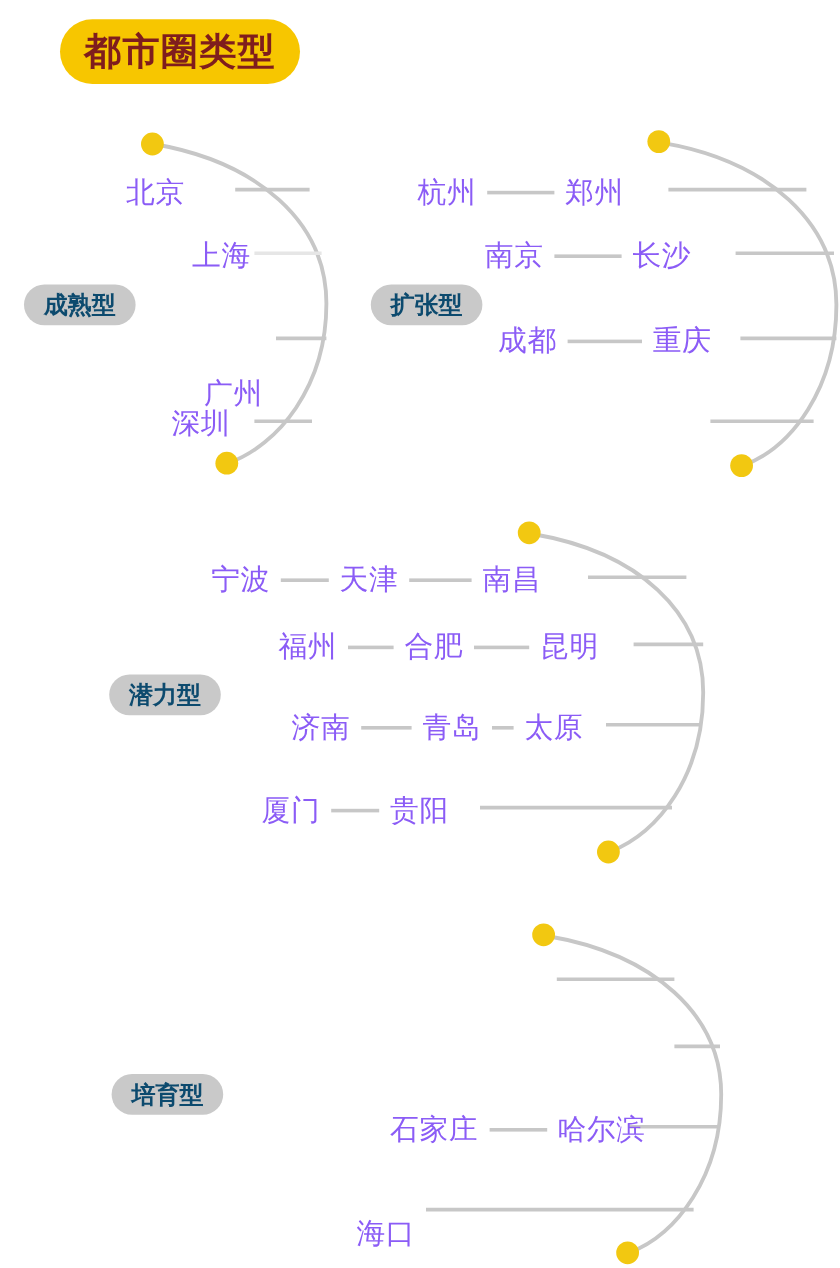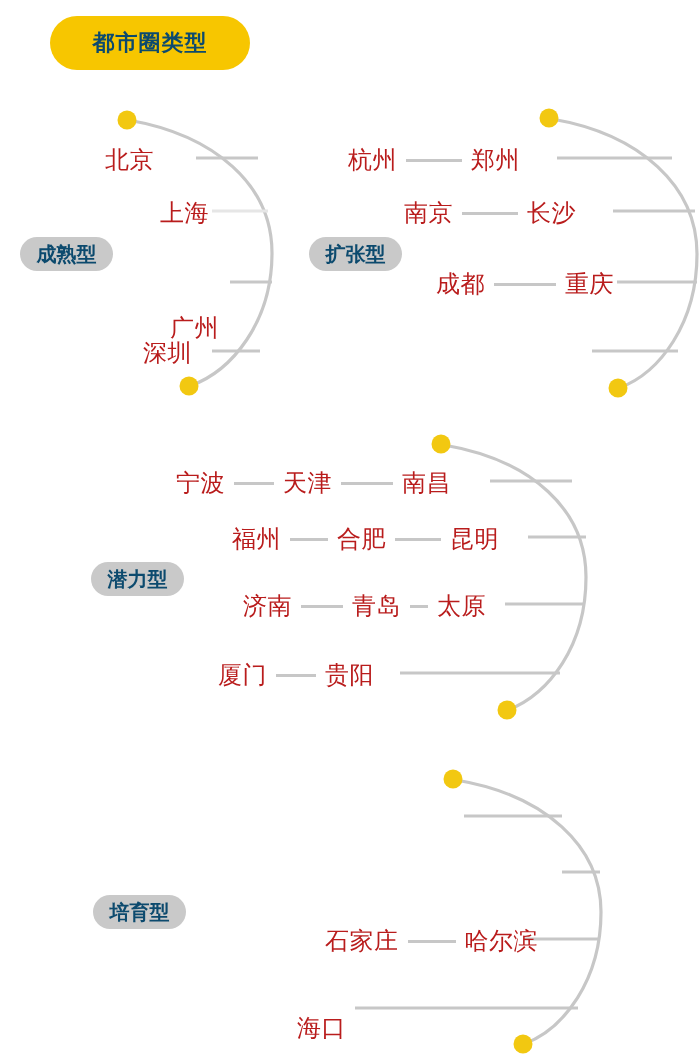--- a/index.html
+++ b/index.html
@@ -25,23 +25,23 @@
     top: 16px;
     width: 200px;
     height: 54px;
     border-radius: 27px;
     display: flex;
     align-items: center;
     justify-content: center;
     background: #F7C600;
   }
   .title-badge-text {
-    font-size: 22px;
+    font-size: 31px;
     font-weight: bold;
-    color: #0c4a6e;
+    color: #7f1d1d;
     letter-spacing: 1px;
   }
 
   
   .cat-pill {
     position: absolute;
     height: 34px;
     border-radius: 17px;
     background: #c9c9c9;
     display: flex;
@@ -69,21 +69,21 @@
 
   
   .city-row {
     position: absolute;
     display: flex;
     align-items: center;
     white-space: nowrap;
   }
   .city-name {
     font-size: 24px;
-    color: #b91c1c;
+    color: #8b5cf6;
     letter-spacing: 0.5px;
   }
   .city-connector {
     display: inline-block;
     height: 3px;
     background: #c7c7c7;
     margin: 0 9px;
     vertical-align: middle;
   }
 </style>
@@ -163,21 +163,21 @@
   <div class="city-row" style="left:348px; top:144px;">
     <span class="city-name">杭州</span>
     <span class="city-connector" style="width:56px;"></span>
     <span class="city-name">郑州</span>
   </div>
   <div class="city-row" style="left:404px; top:197px;">
     <span class="city-name">南京</span>
     <span class="city-connector" style="width:56px;"></span>
     <span class="city-name">长沙</span>
   </div>
-  <div class="city-row" style="left:436px; top:268px;">
+  <div class="city-row" style="left:415px; top:268px;">
     <span class="city-name">成都</span>
     <span class="city-connector" style="width:62px;"></span>
     <span class="city-name">重庆</span>
   </div>
 
   <div class="cat-pill" style="left:91px; top:562px; width:93px;">
     <span class="cat-pill-text">潜力型</span>
   </div>
   <div class="city-row" style="left:176px; top:467px;">
     <span class="city-name">宁波</span>

